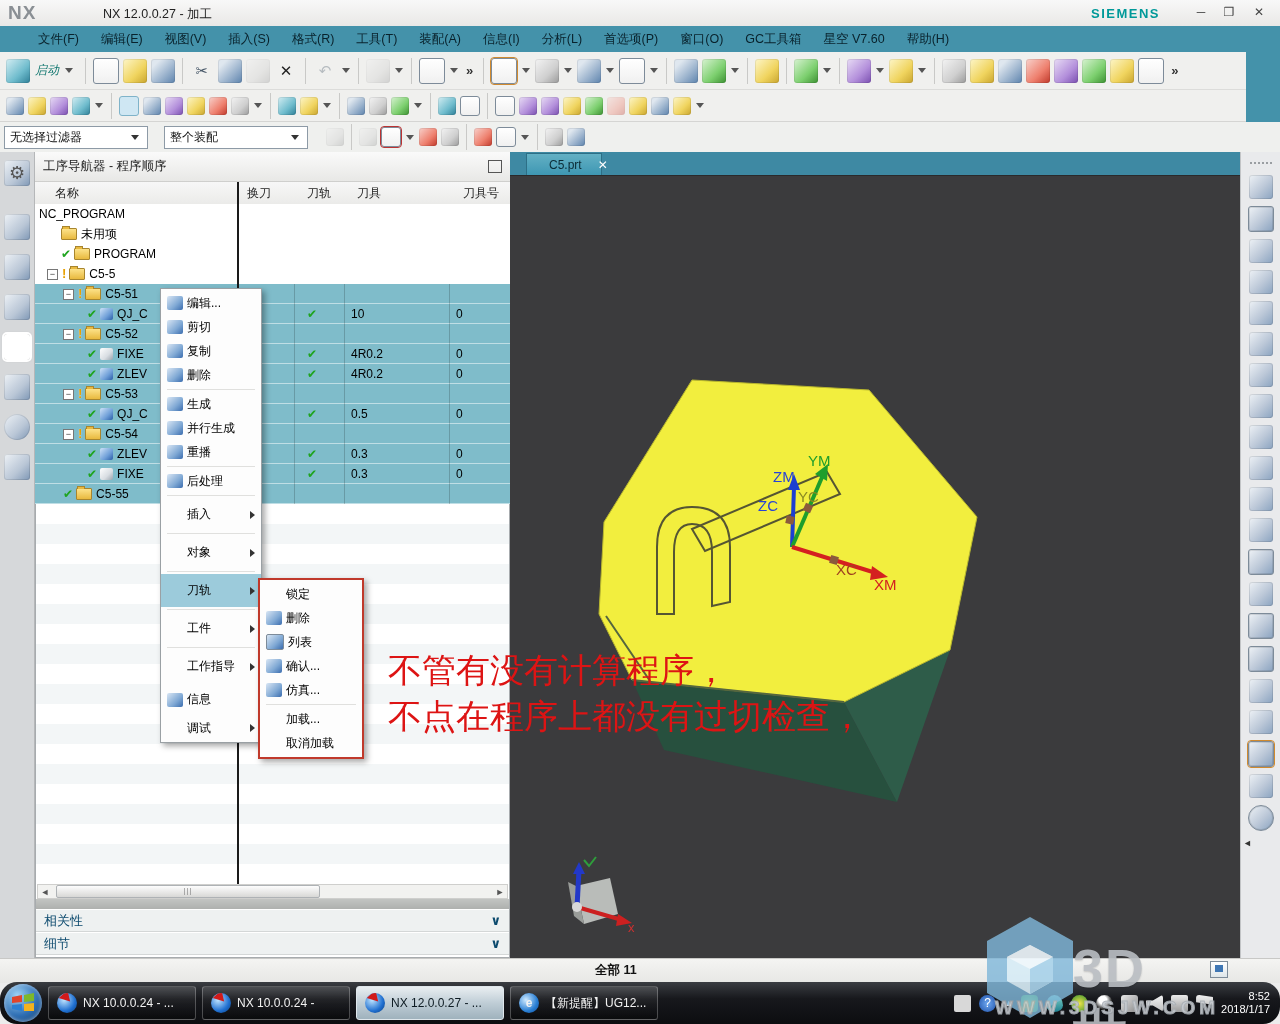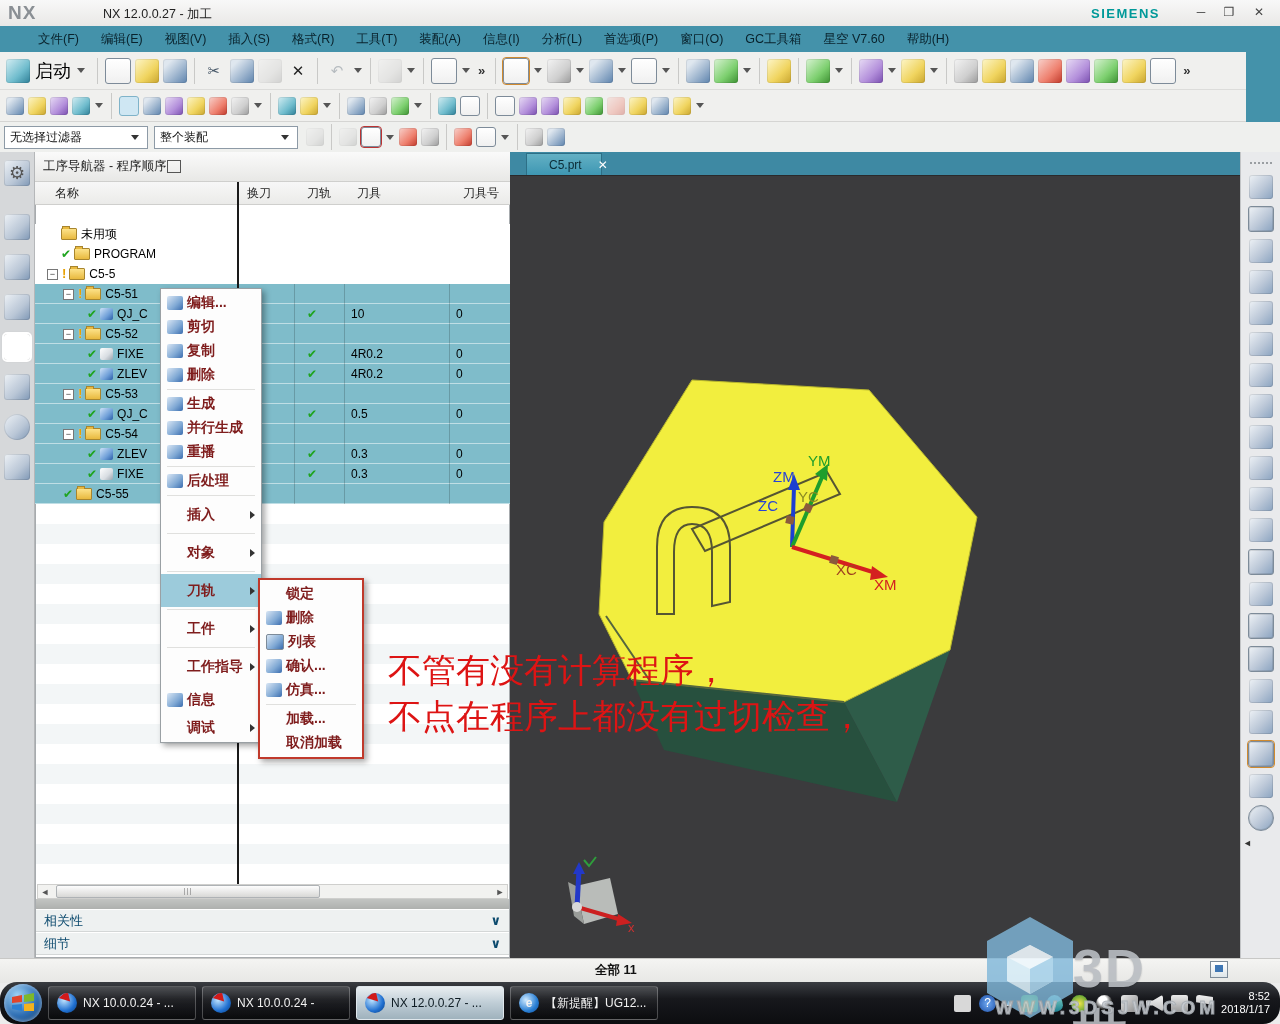--- a/index.html
+++ b/index.html
@@ -28,34 +28,34 @@
   .g-purple{background:linear-gradient(135deg,#e8dcf5,#b38fdb 60%,#7a4fb0);}
   .g-gray{background:linear-gradient(135deg,#f4f4f4,#cfcfcf 60%,#9a9a9a);}
   .g-teal{background:linear-gradient(135deg,#d4eef3,#6fbccd 60%,#2e7f97);}
   .g-white{background:linear-gradient(#ffffff,#f0f0f0);border:1px solid #7d8b99;box-shadow:none;}
   .dis{opacity:.35;}
   .glyph{display:flex;align-items:center;justify-content:center;font-size:15px;color:#4a5a6a;background:none;box-shadow:none;}
   .tsep{width:1px;height:26px;background:#c9c9c7;margin:0 5px;flex:0 0 auto;}
   .caret{width:0;height:0;border-left:4px solid transparent;border-right:4px solid transparent;border-top:5px solid #555;margin:0 3px;flex:0 0 auto;}
   .overflow{color:#333;font-size:13px;font-weight:bold;padding:0 5px;}
   #start-chip{display:flex;align-items:center;margin-right:4px;}
-  #start-label{font-size:18px;margin:0 3px;color:#000000;}
+  #start-label{font-size:12px;margin:0 3px;color:#0f766e;font-style:italic;}
   
   #filterbar{left:0;top:122px;width:1280px;height:30px;background:#eff0ee;display:flex;align-items:center;padding-left:4px;box-sizing:border-box;}
   #filter-teal{left:532px;top:122px;width:748px;height:30px;background:#4492aa;}
-  .selbox{height:21px;background:#fff;border:1px solid #8d9aa6;display:flex;align-items:center;justify-content:space-between;padding:0 5px;margin-right:6px;}
+  .selbox{height:21px;background:#fff;border:1px solid #8d9aa6;display:flex;align-items:center;justify-content:space-between;padding:0 5px;margin-right:16px;}
   .selbox .caret{border-top-color:#333;}
   
   #resbar{left:0;top:152px;width:35px;height:830px;background:#d6d8da;border-right:1px solid #b5b7b9;display:flex;flex-direction:column;align-items:center;padding-top:8px;box-sizing:border-box;gap:14px;}
   .ric{width:26px;height:26px;border-radius:3px;background:linear-gradient(135deg,#eef2f6,#b9c6d6 60%,#7e97b5);box-shadow:inset 0 0 0 1px rgba(0,0,0,.1);}
   .ric.active{background:#fff;outline:2px solid #fff;box-shadow:0 0 3px rgba(0,0,0,.4);}
   .ric.glyph{font-size:18px;color:#555;}
   
   #navpanel{left:35px;top:152px;width:475px;height:806px;background:#fff;border:1px solid #a7abae;box-sizing:border-box;}
-  #nav-title{left:35px;top:152px;width:475px;height:30px;background:linear-gradient(#fafafa,#e8e8e6);display:flex;align-items:center;padding:0 8px;box-sizing:border-box;border-bottom:1px solid #cfcfcd;}
+  #nav-title{left:35px;top:152px;width:475px;height:30px;background:linear-gradient(#fafafa,#e8e8e6);display:flex;align-items:center;justify-content:space-between;padding:0 8px;box-sizing:border-box;border-bottom:1px solid #cfcfcd;}
   #nav-title span{font-size:12.5px;color:#222;}
   #float-btn{width:12px;height:11px;border:1px solid #555;}
   #colheader{left:35px;top:182px;width:475px;height:22px;background:linear-gradient(#f7f7f7,#ebebe9);border-bottom:1px solid #cfcfcd;}
   .hcell{position:absolute;top:3px;font-size:12px;color:#222;}
   #blackline{left:237px;top:182px;width:2px;height:702px;background:#1a1a1a;}
   #rows{left:35px;top:204px;width:475px;height:300px;}
   #empty-rows{left:36px;top:504px;width:473px;height:380px;background:repeating-linear-gradient(#ffffff 0 20px,#f3f6f7 20px 40px);}
   .trow{position:absolute;left:0;width:475px;height:20px;background:#fff;}
   .trow.sel{background:#7fbcca;border-bottom:1px solid rgba(255,255,255,.5);box-sizing:border-box;}
   .cell{position:absolute;top:0;height:20px;line-height:20px;font-size:12px;color:#000;white-space:nowrap;overflow:hidden;}
@@ -96,21 +96,21 @@
   #statusstrip{left:0;top:958px;width:1280px;height:24px;background:linear-gradient(#f4f4f2,#e7e7e5);border-top:1px solid #c8c8c6;}
   #status-text{left:595px;top:962px;font-weight:bold;color:#111;font-size:12.5px;}
   #status-icon{left:1210px;top:961px;width:16px;height:15px;border:1px solid #7d8b99;background:linear-gradient(#fff,#dfe6ea);}
   #status-icon i{display:block;margin:3px auto 0;width:8px;height:7px;background:#3e76b4;}
   
   #ctxmenu{left:160px;top:288px;width:100px;background:#fdfdfd;border:1px solid #9aa0a4;box-shadow:3px 3px 6px rgba(0,0,0,.35);z-index:80;padding:2px 0;}
   .mi{display:flex;align-items:center;height:24px;position:relative;}
   .mi.tall{height:33px;}
   .mi .micon{width:16px;height:14px;margin:0 4px 0 6px;border-radius:2px;background:linear-gradient(135deg,#d9e6f4,#7fa8d4 60%,#3a6cae);flex:0 0 auto;}
   .mi .noicon{width:16px;margin:0 4px 0 6px;flex:0 0 auto;}
-  .mi span{font-size:14px;color:#7f1d1d;white-space:nowrap;font-weight:bold;}
+  .mi span{font-size:12px;color:#000000;white-space:nowrap;}
   .mi .arr{position:absolute;right:6px;width:0;height:0;border-top:4px solid transparent;border-bottom:4px solid transparent;border-left:5px solid #333;}
   .mi.hl{background:#9ccbdb;}
   .msep{height:1px;background:#e0e0de;margin:2px 6px;}
   #submenu{left:258px;top:578px;width:102px;background:#fdfdfd;border:2px solid #c0392b;box-shadow:3px 3px 6px rgba(0,0,0,.35);z-index:85;padding:2px 0;}
   
   #taskbar{left:0;top:982px;width:1280px;height:42px;background:linear-gradient(#3a3d42,#17181c 40%,#0c0d10);z-index:90;display:flex;align-items:center;border-radius:17px;}
   #orb{width:38px;height:38px;margin:0 6px 0 4px;border-radius:50%;background:radial-gradient(circle at 35% 30%,#9fd4f7,#2f6fb4 55%,#123a66);box-shadow:inset 0 0 4px rgba(255,255,255,.6);position:relative;flex:0 0 auto;}
   #orb svg{position:absolute;left:8px;top:9px;}
   .taskbtn{height:34px;min-width:148px;max-width:160px;margin-right:6px;border:1px solid rgba(255,255,255,.25);border-radius:3px;
      background:linear-gradient(rgba(255,255,255,.14),rgba(255,255,255,.03) 50%,rgba(0,0,0,.25));display:flex;align-items:center;gap:6px;padding:0 8px;box-sizing:border-box;}
@@ -302,20 +302,25 @@
 <div id="colheader" class="abs">
   <span class="hcell" style="left:20px">名称</span>
   <span class="hcell" style="left:212px">换刀</span>
   <span class="hcell" style="left:272px">刀轨</span>
   <span class="hcell" style="left:322px">刀具</span>
   <span class="hcell" style="left:428px">刀具号</span>
 </div>
 <div id="empty-rows" class="abs"></div>
 <div id="rows" class="abs">
 
+  <div class="trow" style="top:0">
+    <div class="cell c-name" style="padding-left:4px">
+        <span>NC_PROGRAM</span>
+      </div>
+  </div>
 
   <div class="trow" style="top:20px">
     <div class="cell c-name" style="padding-left:26px">
         <span class="folder"></span>
         <span>未用项</span>
       </div>
   </div>
 
   <div class="trow" style="top:40px">
     <div class="cell c-name" style="padding-left:26px">

